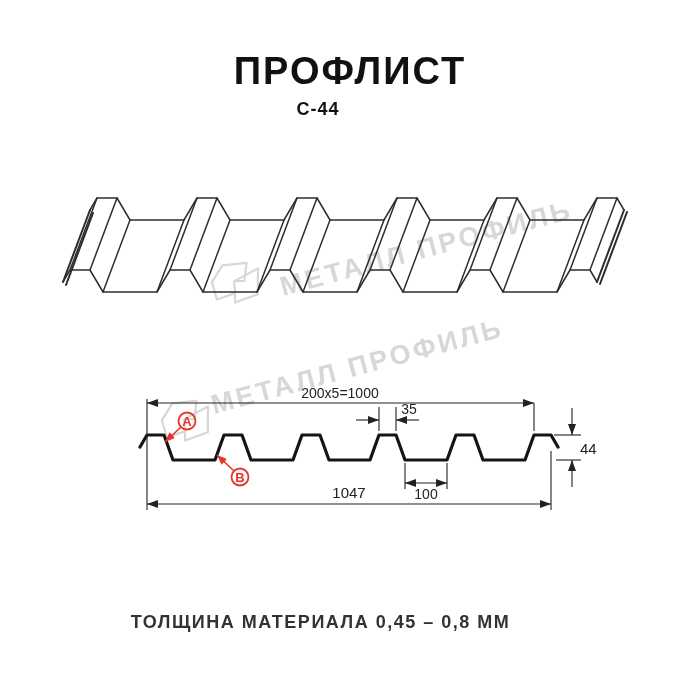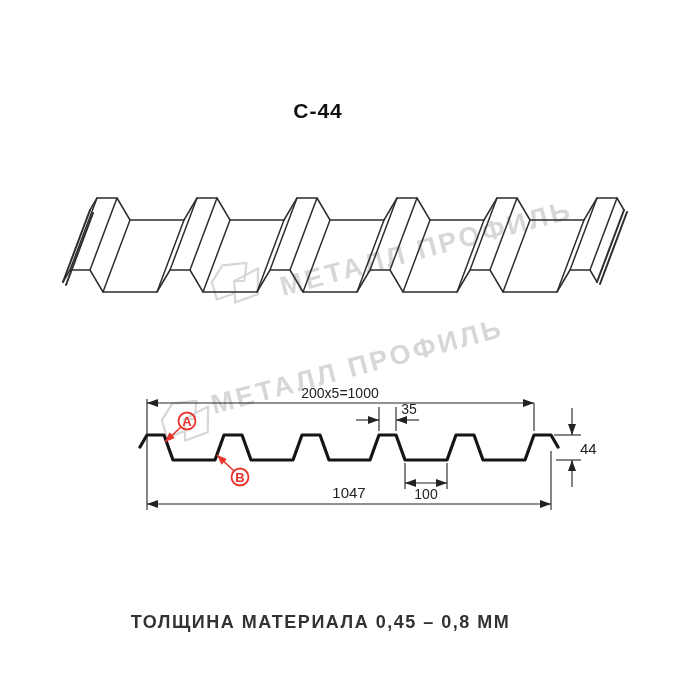--- a/index.html
+++ b/index.html
@@ -6,40 +6,41 @@
   #stage{
     position:relative;width:700px;height:700px;background:#ffffff;overflow:hidden;
     font-family:"Liberation Sans", sans-serif;
   }
   .title{
     position:absolute;top:50px;left:0;width:700px;text-align:center;
     font-size:38px;font-weight:bold;letter-spacing:2px;color:#111;
   }
   .subtitle{
     position:absolute;top:99px;left:0;width:636px;text-align:center;
-    font-size:21px;font-weight:bold;letter-spacing:1px;color:#111;
+    font-size:18px;font-weight:bold;letter-spacing:1px;color:#111;
   }
   .footer{
     position:absolute;top:612px;left:0;width:641px;text-align:center;
     font-size:18px;font-weight:600;letter-spacing:1.5px;color:#333;
   }
   svg{position:absolute;top:0;left:0;}
   .wm-text{
     font-family:"Liberation Sans", sans-serif;font-weight:bold;
     font-size:27px;letter-spacing:3px;
   }
   .dim-label{font-family:"Liberation Sans", sans-serif;font-size:14px;fill:#222;}
   .dim-label-lg{font-family:"Liberation Sans", sans-serif;font-size:15px;fill:#222;}
   .callout-letter{font-family:"Liberation Sans", sans-serif;font-size:13px;font-weight:bold;}
 </style>
 </head>
 <body>
 
 <div id="stage">
 
+  <div class="title">ПРОФЛИСТ</div>
   <div class="subtitle">С-44</div>
 
   <svg width="700" height="700" viewBox="0 0 700 700">
     <defs>
       <marker id="arrB" orient="auto-start-reverse" markerWidth="12" markerHeight="9" refX="11" refY="4" markerUnits="userSpaceOnUse">
         <path d="M0,0 L11,4 L0,8 Z" fill="#222"></path>
       </marker>
       <marker id="arrR" orient="auto-start-reverse" markerWidth="12" markerHeight="9" refX="10" refY="4" markerUnits="userSpaceOnUse">
         <path d="M0,0 L10,4 L0,8 Z" fill="#e8342b"></path>
       </marker>

